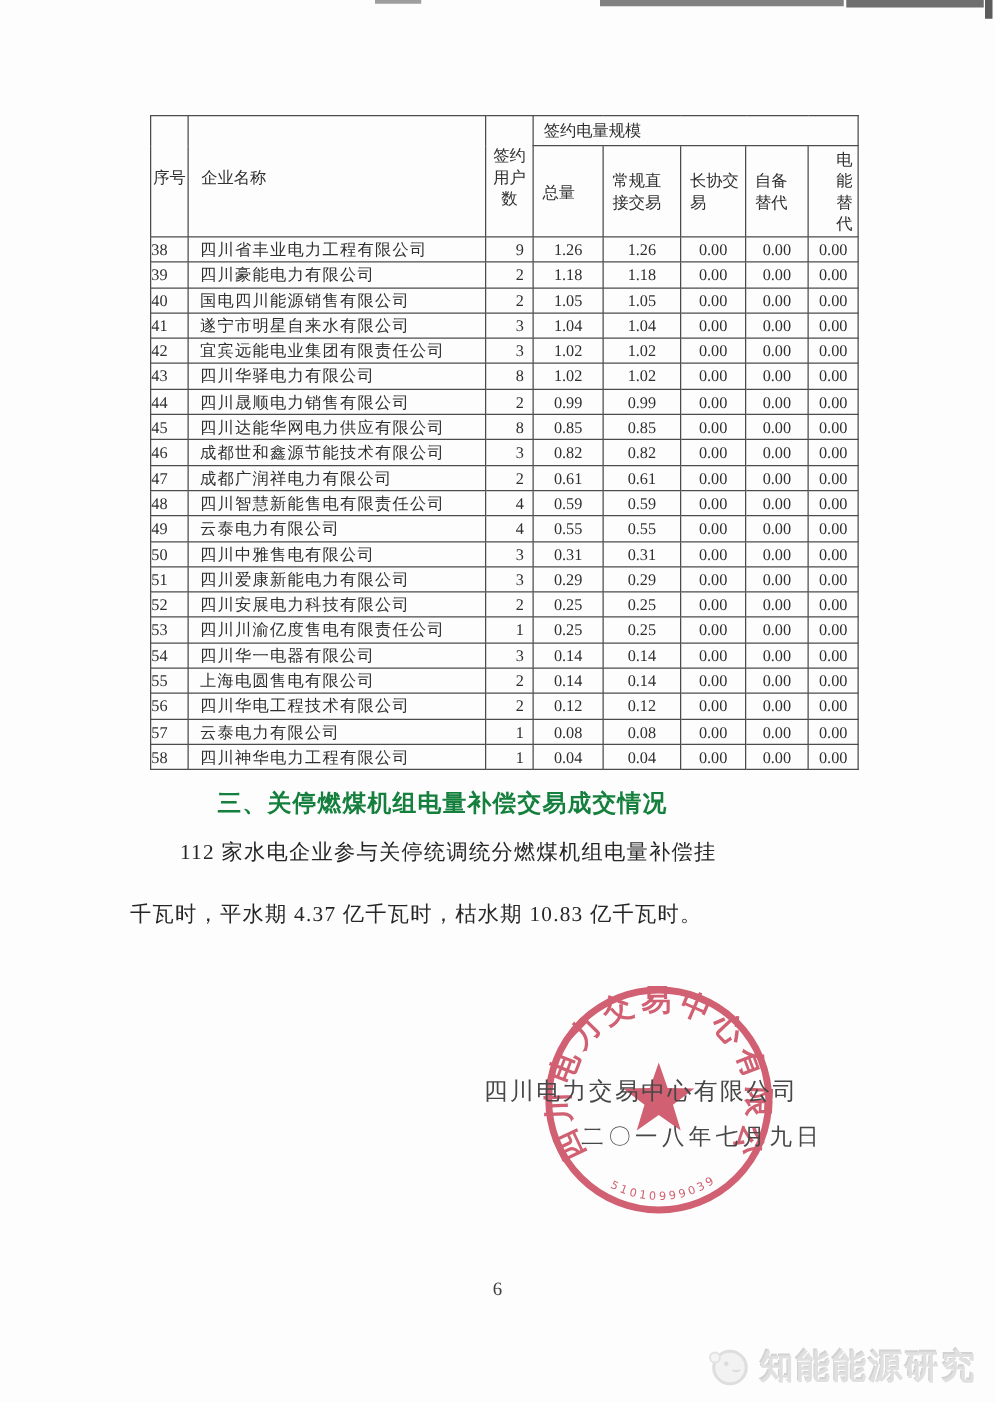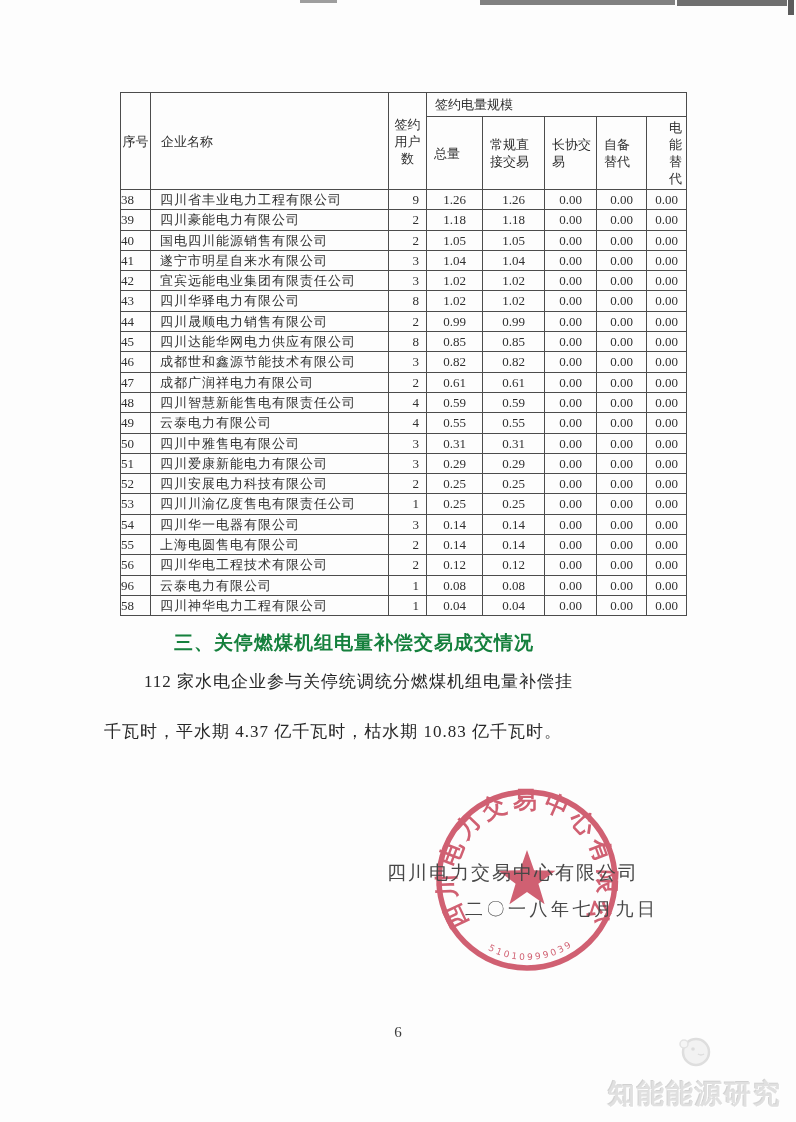--- a/index.html
+++ b/index.html
@@ -37,21 +37,21 @@
   .sig-company{position:absolute;left:387px;top:860px;font-size:19px;letter-spacing:2px;
                color:#474747;z-index:3;}
   .sig-date{position:absolute;left:424px;top:897px;font-size:18px;letter-spacing:3.5px;
             color:#474747;z-index:3;margin-left:41px;}
   .seal{position:absolute;left:432px;top:785px;width:190px;height:190px;z-index:2;opacity:.85;}
 
   .page-num{position:absolute;left:0;top:1024px;width:100%;text-align:center;
             font-size:15px;color:#3d3d3d;}
 
   
-  .watermark{position:absolute;right:14px;bottom:10px;display:flex;align-items:center;gap:6px;flex-direction:column;}
+  .watermark{position:absolute;right:14px;bottom:10px;display:flex;align-items:center;gap:6px;}
   .wm-text{font-family:"DejaVu Sans","Liberation Sans",sans-serif;font-weight:bold;
            font-size:27px;color:#e0e0e0;letter-spacing:2px;
            text-shadow:1px 1px 0 #ffffff,-1px -1px 0 #d2d2d2;}
 </style>
 </head>
 <body>
 
 <div class="artifact" style="left:300px;top:0;width:37px;height:3px;opacity:.5;"></div>
 <div class="artifact" style="left:480px;top:0;width:195px;height:5px;opacity:.65;"></div>
 <div class="artifact" style="left:677px;top:0;width:110px;height:6px;opacity:.75;"></div>
@@ -269,21 +269,21 @@
           <td class="c0">56</td>
           <td class="c1">四川华电工程技术有限公司</td>
           <td class="c2">2</td>
           <td class="c3">0.12</td>
           <td class="c4">0.12</td>
           <td class="c5">0.00</td>
           <td class="c6">0.00</td>
           <td class="c7">0.00</td>
         </tr>
         <tr>
-          <td class="c0">96</td>
+          <td class="c0">57</td>
           <td class="c1">云泰电力有限公司</td>
           <td class="c2">1</td>
           <td class="c3">0.08</td>
           <td class="c4">0.08</td>
           <td class="c5">0.00</td>
           <td class="c6">0.00</td>
           <td class="c7">0.00</td>
         </tr>
         <tr>
           <td class="c0">58</td>

